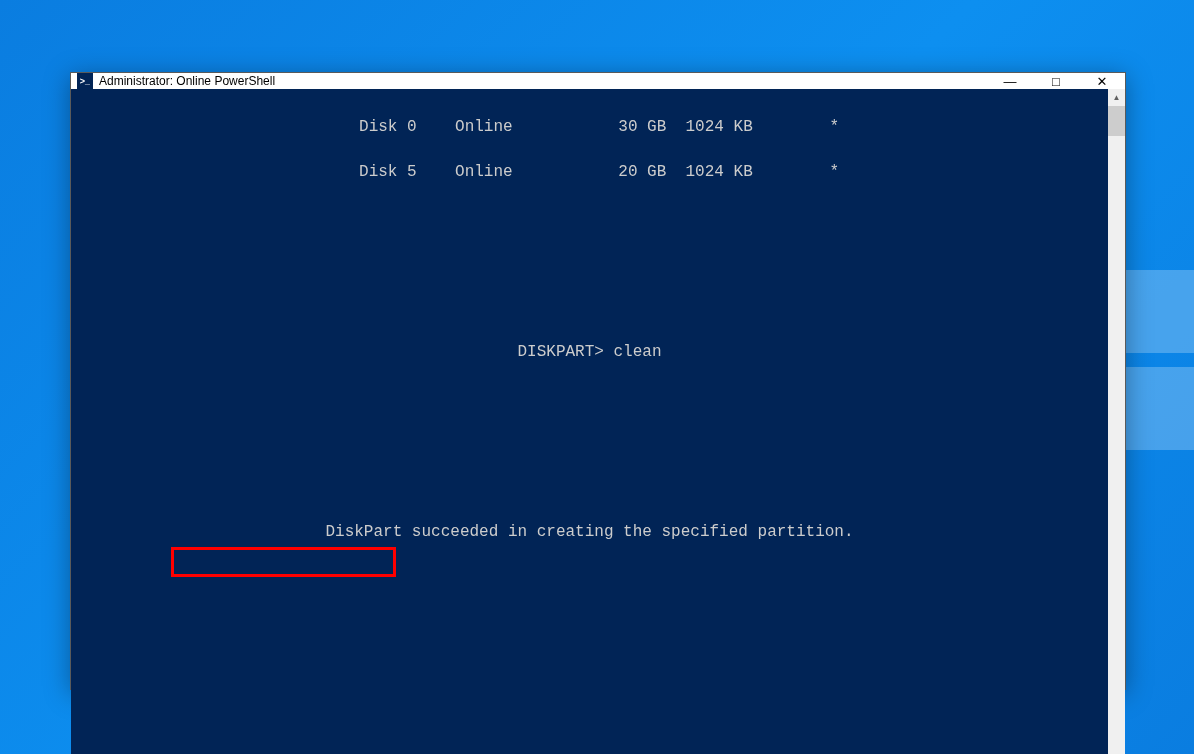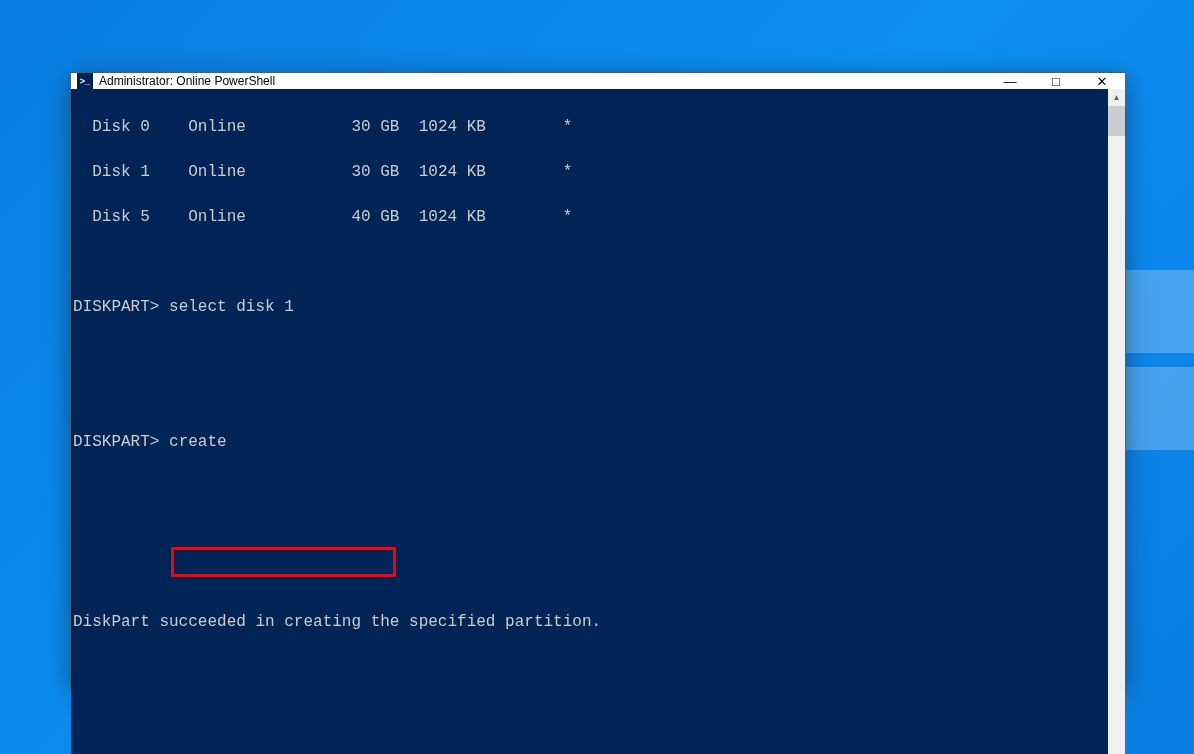--- a/index.html
+++ b/index.html
@@ -117,21 +117,21 @@
       color: #606060;
     }
     .scroll-thumb {
       position: absolute;
       top: 17px;
       left: 0;
       width: 100%;
       height: 30px;
       background: #cdcdcd;
     }
-    .tline { min-height: 22.5px; }
+    .tline { min-height: 22.5px; text-align: center; }
   </style>
 </head>
 <body>
 
 <div class="win-logo">
   <div></div>
     <div></div>
     <div></div>
     <div></div>
 </div>
@@ -142,27 +142,25 @@
     <span>Administrator: Online PowerShell</span>
     <div class="window-controls">
       <div class="win-btn">—</div>
       <div class="win-btn">□</div>
       <div class="win-btn">✕</div>
     </div>
   </div>
   <div class="terminal-area">
     <div class="terminal-content">
 <div class="tline">  <span>Disk 0</span>    <span>Online</span>           <span>30 GB</span>  <span>1024 KB</span>        <span>*</span></div>
-<div class="tline">  <span>Disk 1</span>    <span>Online</span>           <span>30 GB</span>  <span>1024 KB</span>        <span>*</span></div>
-<div class="tline">  <span>Disk 5</span>    <span>Online</span>           <span>40 GB</span>  <span>1024 KB</span>        <span>*</span></div>
-<div class="tline"></div>
-<div class="tline"><span>DISKPART&gt;</span> <span>select disk 1</span></div>
+<div class="tline">  <span>Disk 5</span>    <span>Online</span>           <span>20 GB</span>  <span>1024 KB</span>        <span>*</span></div>
 <div class="tline"></div>
 <div class="tline"></div>
-<div class="tline"><span>DISKPART&gt;</span> <span>create</span></div>
+<div class="tline"></div>
+<div class="tline"><span>DISKPART&gt;</span> <span>clean</span></div>
 <div class="tline"></div>
 <div class="tline"></div>
 <div class="tline"></div>
 <div class="tline">DiskPart succeeded in creating the specified partition.</div>
 
 
 
 
 
 

